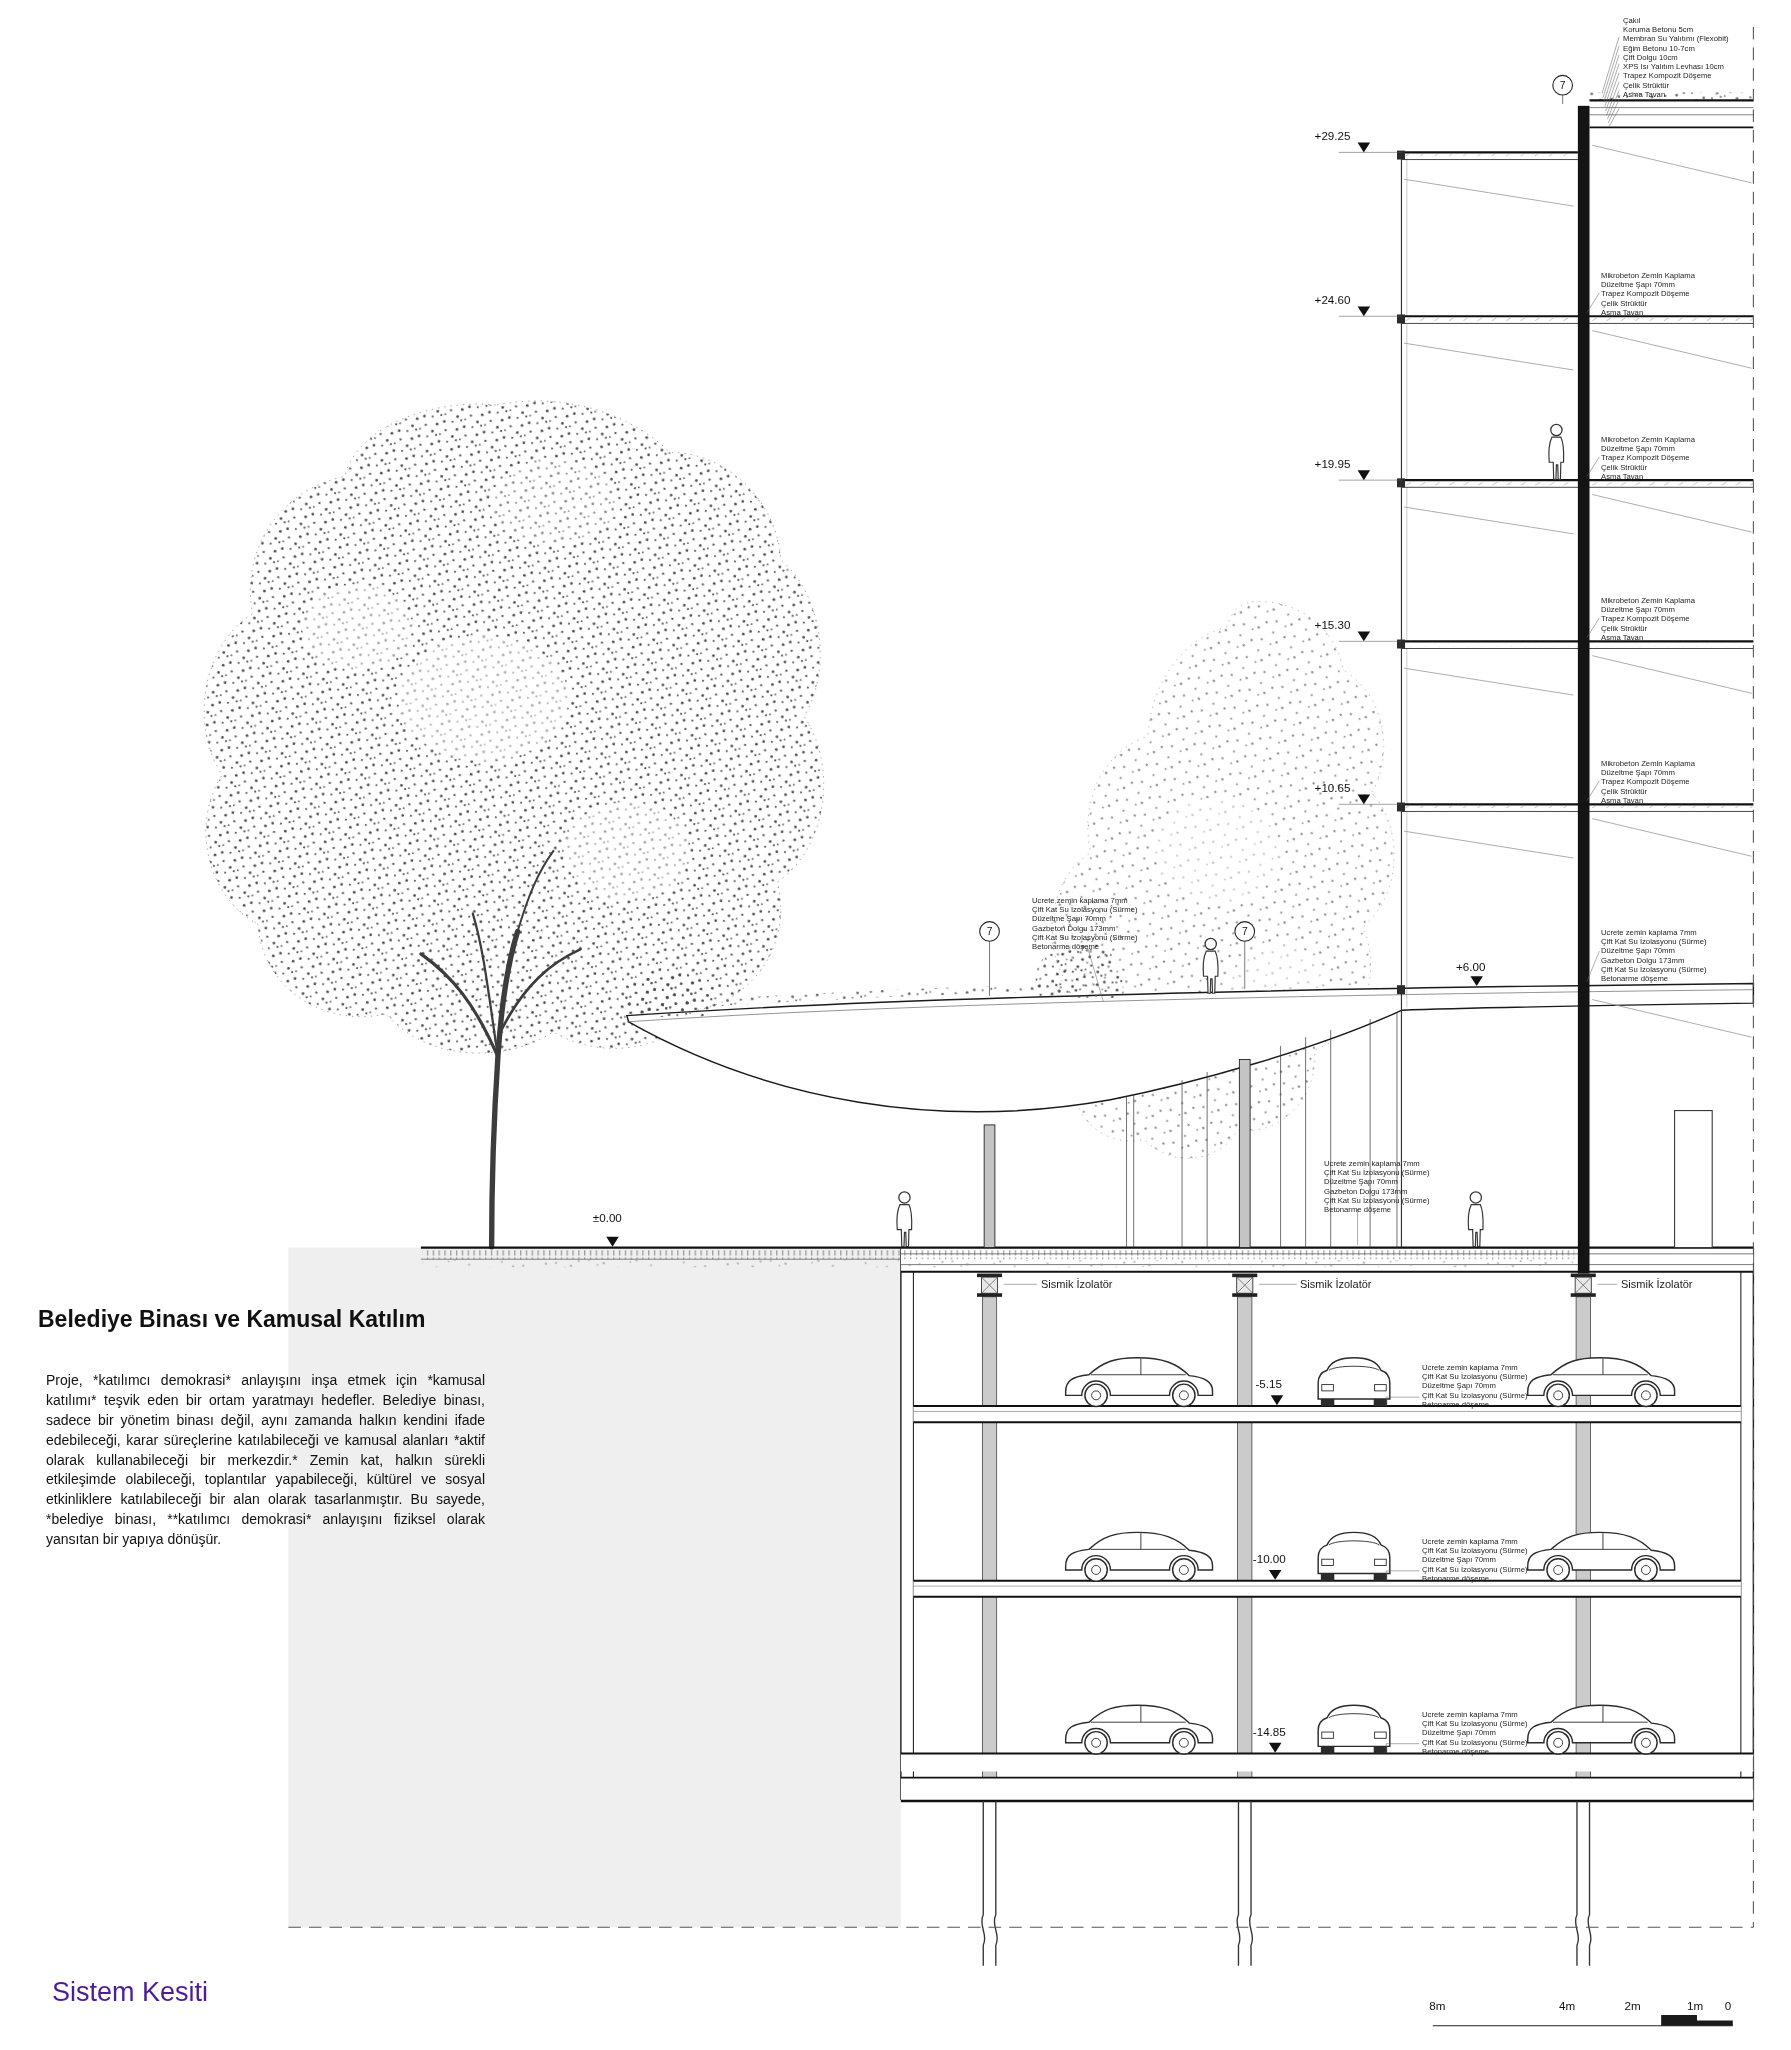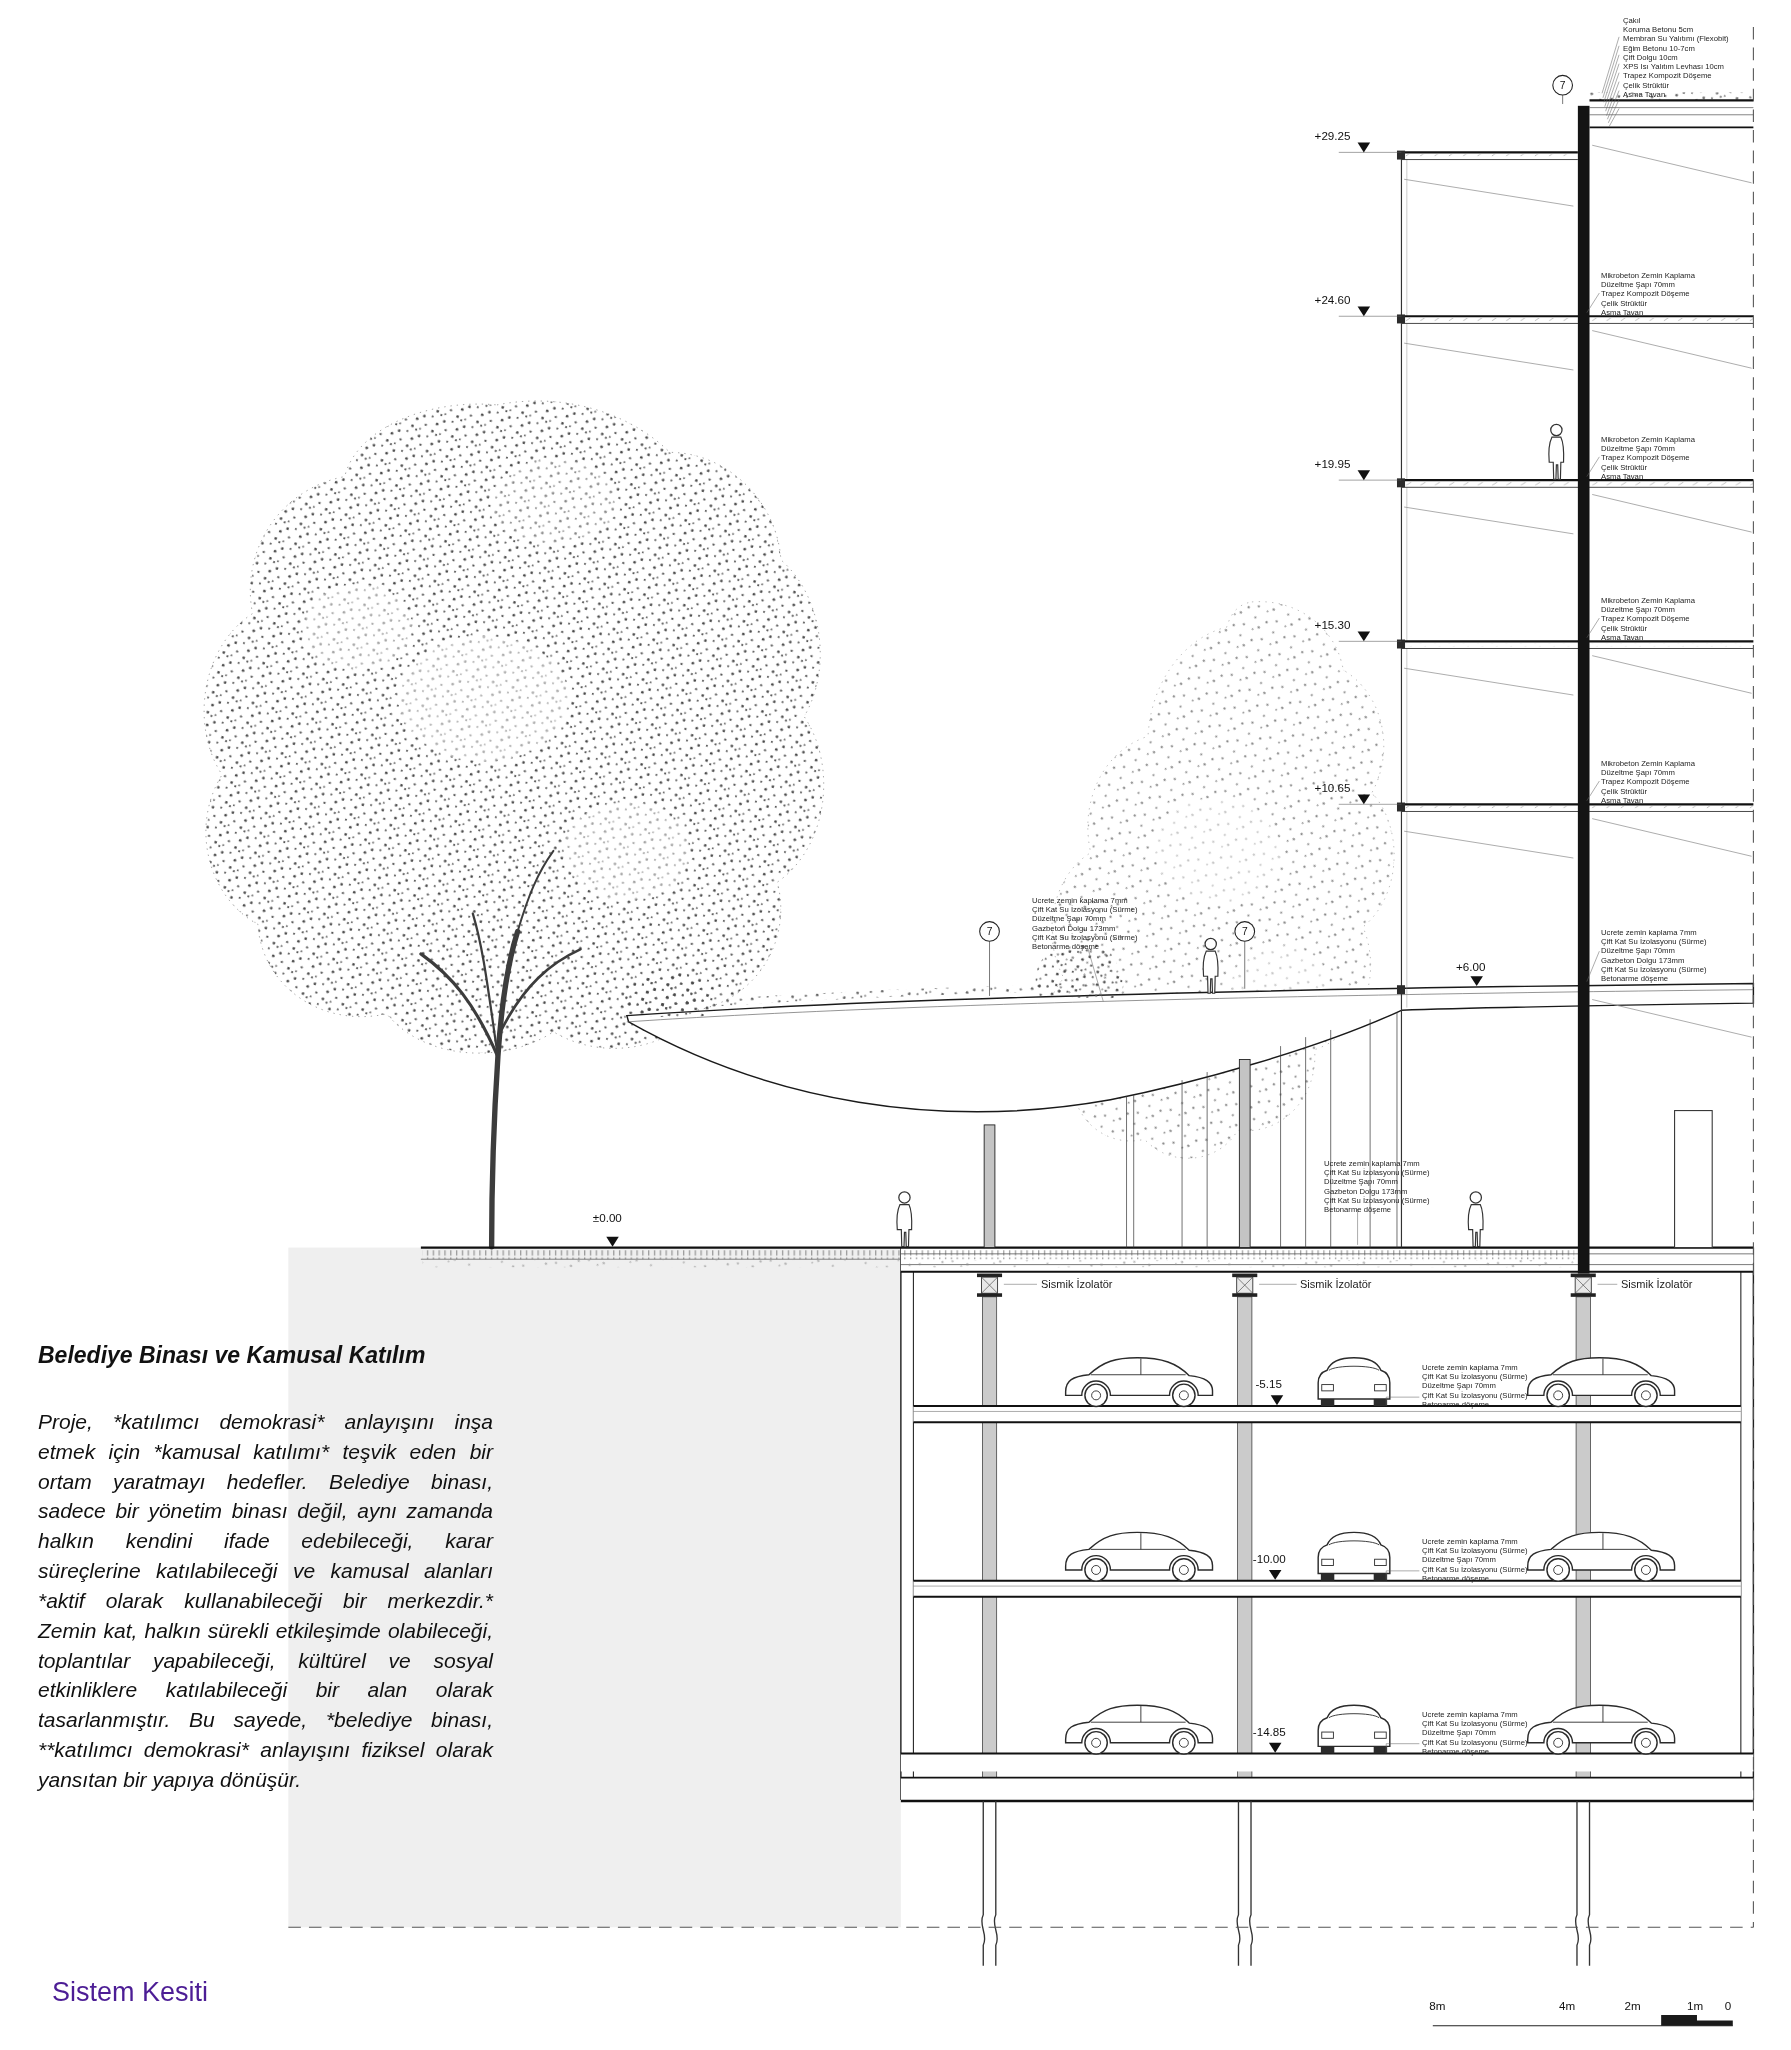--- a/index.html
+++ b/index.html
@@ -3,23 +3,23 @@
 <meta charset="utf-8">
 <style>
   html,body{margin:0;padding:0;background:#fff;}
   .page{position:relative;width:1791px;height:2051px;background:#fff;overflow:hidden;
         font-family:"Liberation Sans",sans-serif;}
   svg{position:absolute;left:0;top:0;}
   svg text{font-family:"Liberation Sans",sans-serif;fill:#111;}
   .callout{position:absolute;width:145px;font-size:7.7px;line-height:1.2;color:#1c1c1c;}
   .callout .cl{white-space:nowrap;}
   .lbl{position:absolute;font-size:11px;color:#1c1c1c;white-space:nowrap;}
-  .desc{position:absolute;left:38px;top:1342px;width:455px;color:#111;font-style:italic;}
+  .desc{position:absolute;left:38px;top:1306px;width:455px;color:#111;}
   .desc h1{font-size:23px;font-weight:bold;margin:0 0 38px 0;}
-  .desc p{font-size:21px;line-height:1.42;text-align:justify;margin:0;}
+  .desc p{font-size:14px;line-height:1.42;text-align:justify;margin:8px;}
   .drawing-title{position:absolute;left:52px;top:1977px;font-size:27px;color:#4c1d95;}
 </style>
 </head>
 <body>
 
 <div class="page">
 
 <svg width="1791" height="2051" viewBox="0 0 2000 2290">
   <defs>
     <pattern id="specks" width="23" height="23" patternUnits="userSpaceOnUse" patternTransform="rotate(15)">

